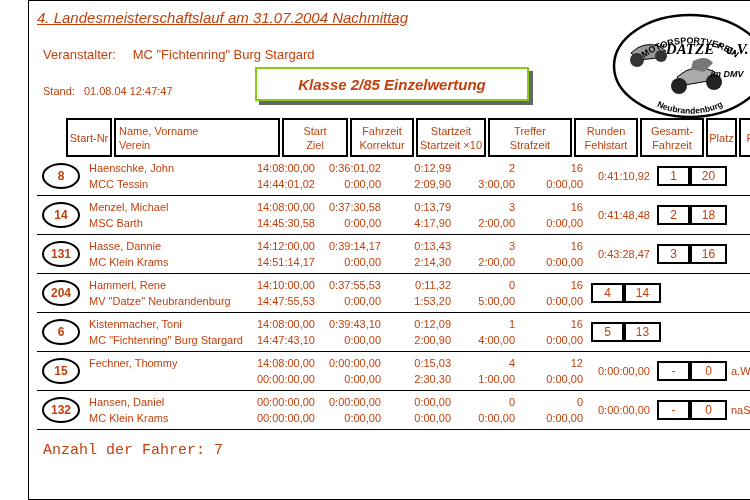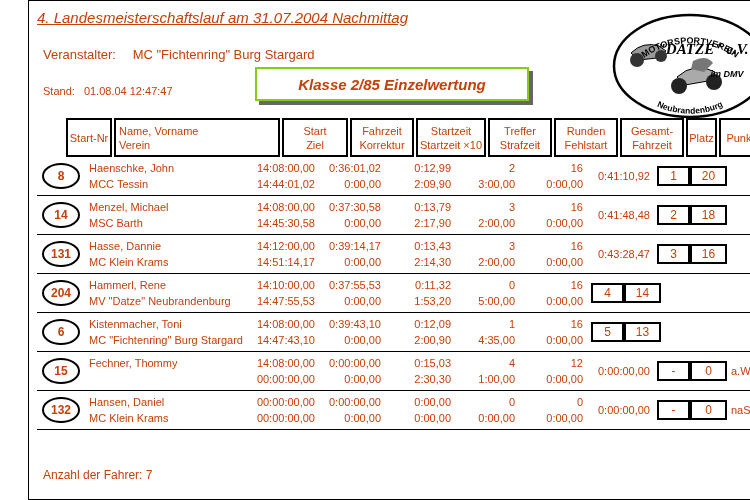--- a/index.html
+++ b/index.html
@@ -24,21 +24,21 @@
 
   
   .thead{position:absolute;left:8px;top:117px;display:flex;padding-left:29px;}
   .hcell{
     box-sizing:border-box;height:39px;border:2px solid #000;margin-right:2px;
     display:flex;flex-direction:column;justify-content:center;align-items:center;
     font-size:11px;line-height:14px;text-align:center;background:#fff;
   }
   .hcell.left{align-items:flex-start;padding-left:3px;}
   .h0{width:46px}.h1{width:166px}.h2{width:66px}.h3{width:64px}.h4{width:70px}
-  .h5{width:64px}.h6{width:64px}.h7{width:64px}.h8{width:31px}.h9{width:49px}
+  .h5{width:84px}.h6{width:64px}.h7{width:64px}.h8{width:31px}.h9{width:49px}
   .h10{width:40px;margin-right:0;}
 
   
   .tbody{position:absolute;left:8px;top:156px;width:730px;}
   .row{display:flex;height:39px;border-bottom:1.5px solid #000;box-sizing:border-box;}
   .col{box-sizing:border-box;font-size:11px;line-height:16px;padding-top:3px;}
   .r0{width:48px;display:flex;align-items:center;justify-content:center;padding-top:0;}
   .r1{width:168px;text-align:left;padding-left:4px;}
   .r2{width:68px;text-align:right;padding-right:6px;}
   .r3{width:66px;text-align:right;padding-right:6px;}
@@ -53,21 +53,21 @@
     min-width:28px;height:22px;padding:0 3px;border:2px solid #000;border-radius:50%;
     display:flex;align-items:center;justify-content:center;
     font-weight:bold;font-size:12px;background:#fff;
   }
   .vbox{
     box-sizing:border-box;height:20px;border:2px solid #000;background:#fff;
     display:flex;align-items:center;justify-content:center;font-size:12px;
   }
   .vbox.platz{width:34px;}
   .vbox.punkte{width:38px;}
-  .footer{position:absolute;left:14px;top:467px;font-size:12px;white-space:nowrap;}
+  .footer{position:absolute;left:14px;top:441px;font-size:15px;white-space:nowrap;font-family:Liberation Mono, monospace;}
 </style>
 </head>
 <body>
 
 <div class="page">
 
   <div class="title">4. Landesmeisterschaftslauf am 31.07.2004 Nachmittag</div>
 
   <div class="veranstalter">
     <span class="lbl">Veranstalter:</span>
@@ -211,21 +211,21 @@
       <div class="col r2">
         <div>14:08:00,00</div>
         <div>14:45:30,58</div>
       </div>
       <div class="col r3">
         <div>0:37:30,58</div>
         <div>0:00,00</div>
       </div>
       <div class="col r4">
         <div>0:13,79</div>
-        <div>2:17,90</div>
+        <div>4:17,90</div>
       </div>
       <div class="col r5">
         <div>3</div>
         <div>2:00,00</div>
       </div>
       <div class="col r6">
         <div>16</div>
         <div>0:00,00</div>
       </div>
       <div class="col r7">
@@ -338,21 +338,21 @@
       <div class="col r3">
         <div>0:39:43,10</div>
         <div>0:00,00</div>
       </div>
       <div class="col r4">
         <div>0:12,09</div>
         <div>2:00,90</div>
       </div>
       <div class="col r5">
         <div>1</div>
-        <div>4:35,00</div>
+        <div>4:00,00</div>
       </div>
       <div class="col r6">
         <div>16</div>
         <div>0:00,00</div>
       </div>
       <div class="col r8">
         <span class="vbox platz">5</span>
       </div>
       <div class="col r9">
         <span class="vbox punkte">13</span>

